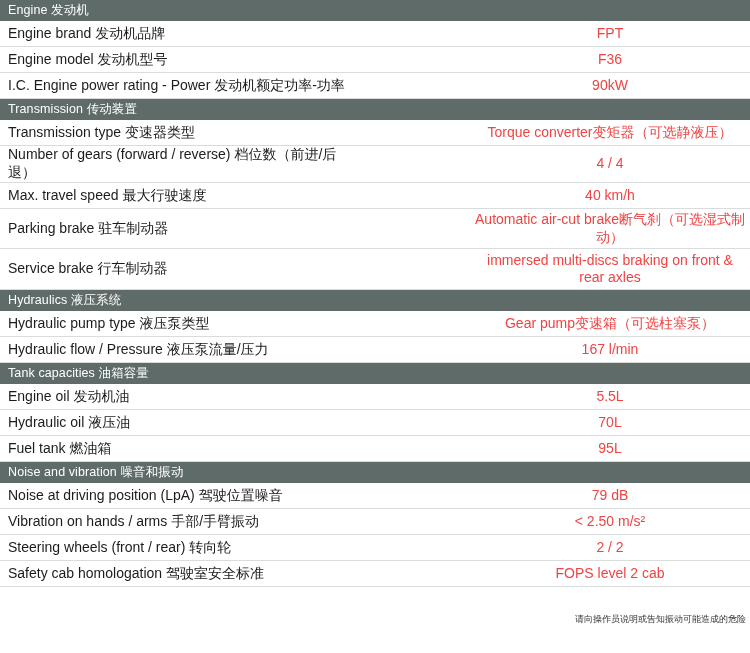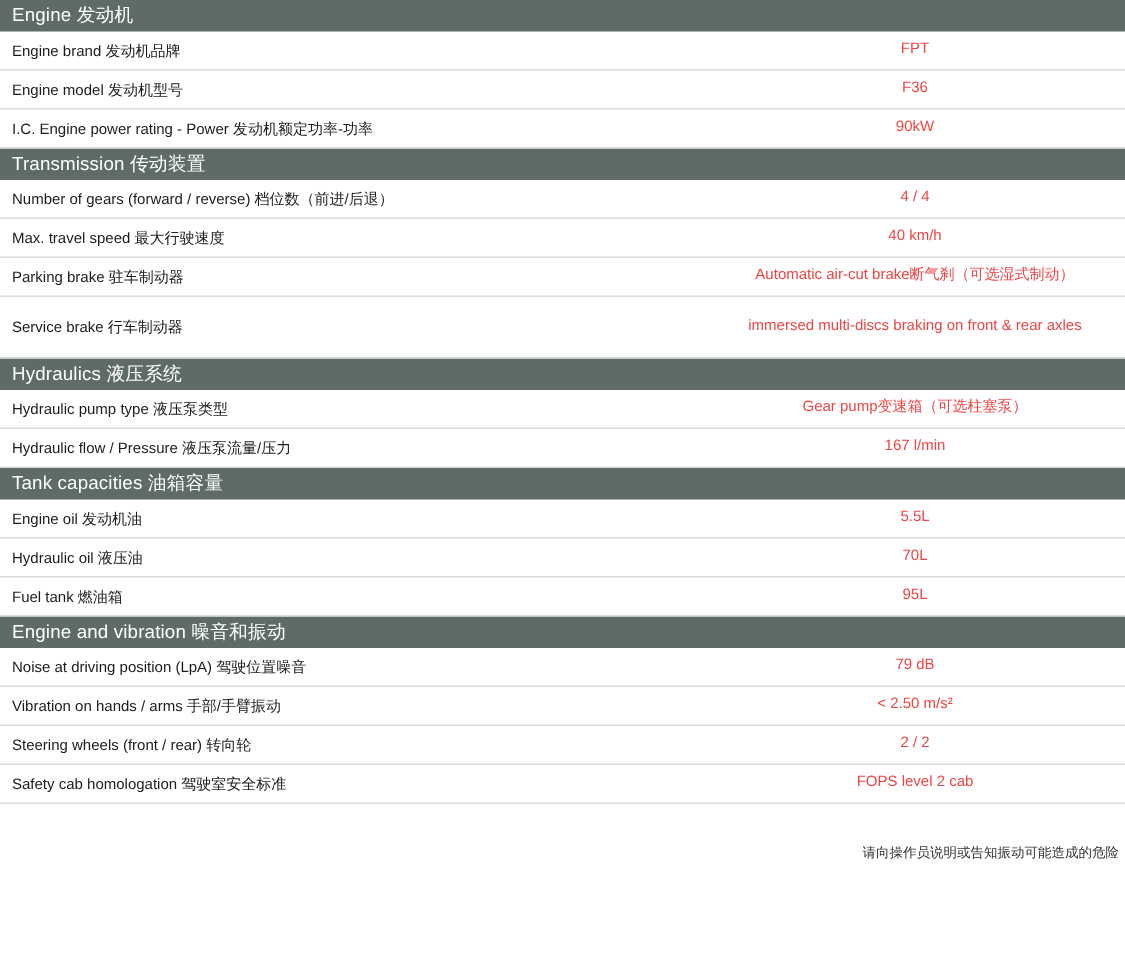--- a/index.html
+++ b/index.html
@@ -44,21 +44,21 @@
     letter-spacing: 0.1px;
   }
   tr.section td.mid, tr.section td.val {
     background: #5e6b68;
   }
 
   
   tr.data td {
     border-bottom: 1px solid #d9dcda;
     height: 21px;
-    font-size: 10px;
+    font-size: 14px;
   }
   tr.data td.label {
     padding-left: 8px;
     text-align: left;
     color: #1c1c1c;
   }
   tr.data td.mid {
     border-bottom: 1px solid #d9dcda;
   }
   tr.data td.val {
@@ -117,20 +117,25 @@
         <td class="mid"></td>
         <td class="val">90kW</td>
       </tr>
 
       <tr class="section">
         <td class="label">Transmission 传动装置</td>
         <td class="mid"></td>
         <td class="val"></td>
       </tr>
       <tr class="data">
+        <td class="label">Transmission type 变速器类型</td>
+        <td class="mid"></td>
+        <td class="val">Torque converter变矩器（可选静液压）</td>
+      </tr>
+      <tr class="data">
         <td class="label">Number of gears (forward / reverse) 档位数（前进/后退）</td>
         <td class="mid"></td>
         <td class="val">4 / 4</td>
       </tr>
       <tr class="data">
         <td class="label">Max. travel speed 最大行驶速度</td>
         <td class="mid"></td>
         <td class="val">40 km/h</td>
       </tr>
       <tr class="data">
@@ -175,21 +180,21 @@
         <td class="mid"></td>
         <td class="val">70L</td>
       </tr>
       <tr class="data">
         <td class="label">Fuel tank 燃油箱</td>
         <td class="mid"></td>
         <td class="val">95L</td>
       </tr>
 
       <tr class="section">
-        <td class="label">Engine and vibration 噪音和振动</td>
+        <td class="label">Noise and vibration 噪音和振动</td>
         <td class="mid"></td>
         <td class="val"></td>
       </tr>
       <tr class="data">
         <td class="label">Noise at driving position (LpA) 驾驶位置噪音</td>
         <td class="mid"></td>
         <td class="val">79 dB</td>
       </tr>
       <tr class="data">
         <td class="label">Vibration on hands / arms 手部/手臂振动</td>

